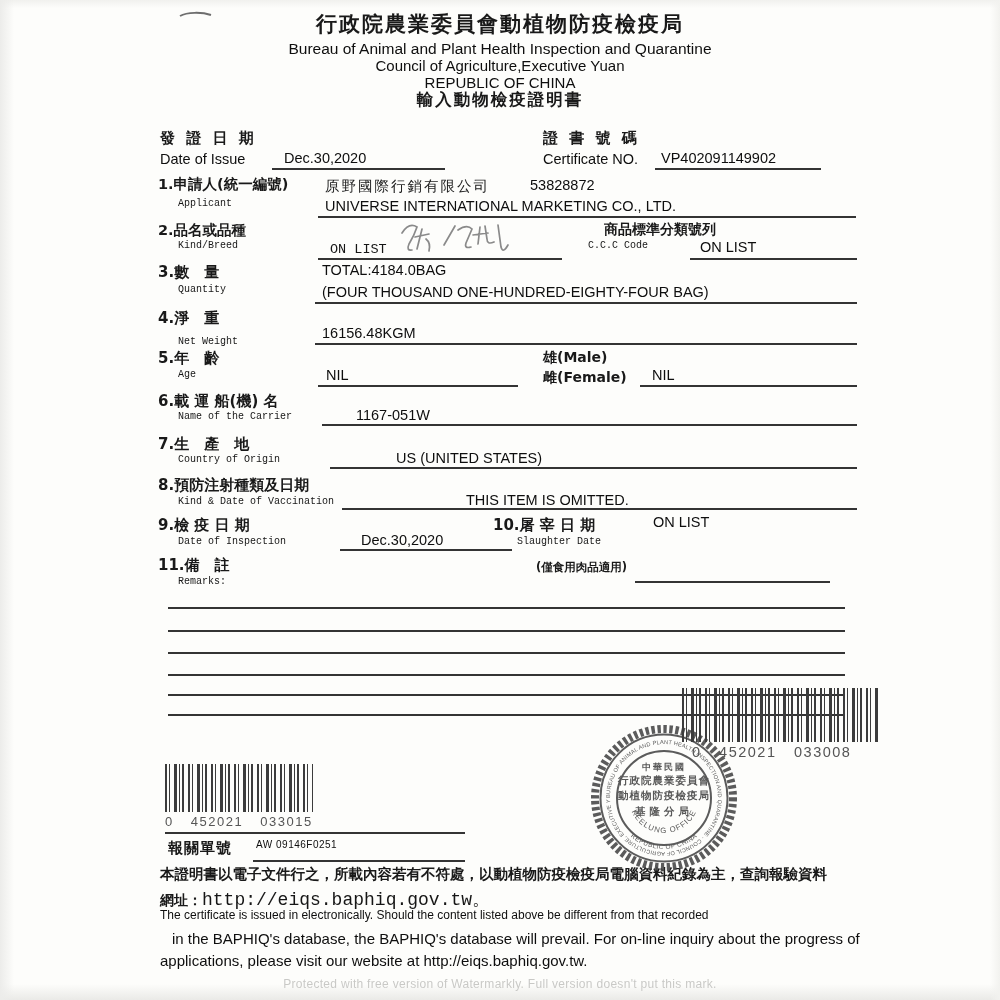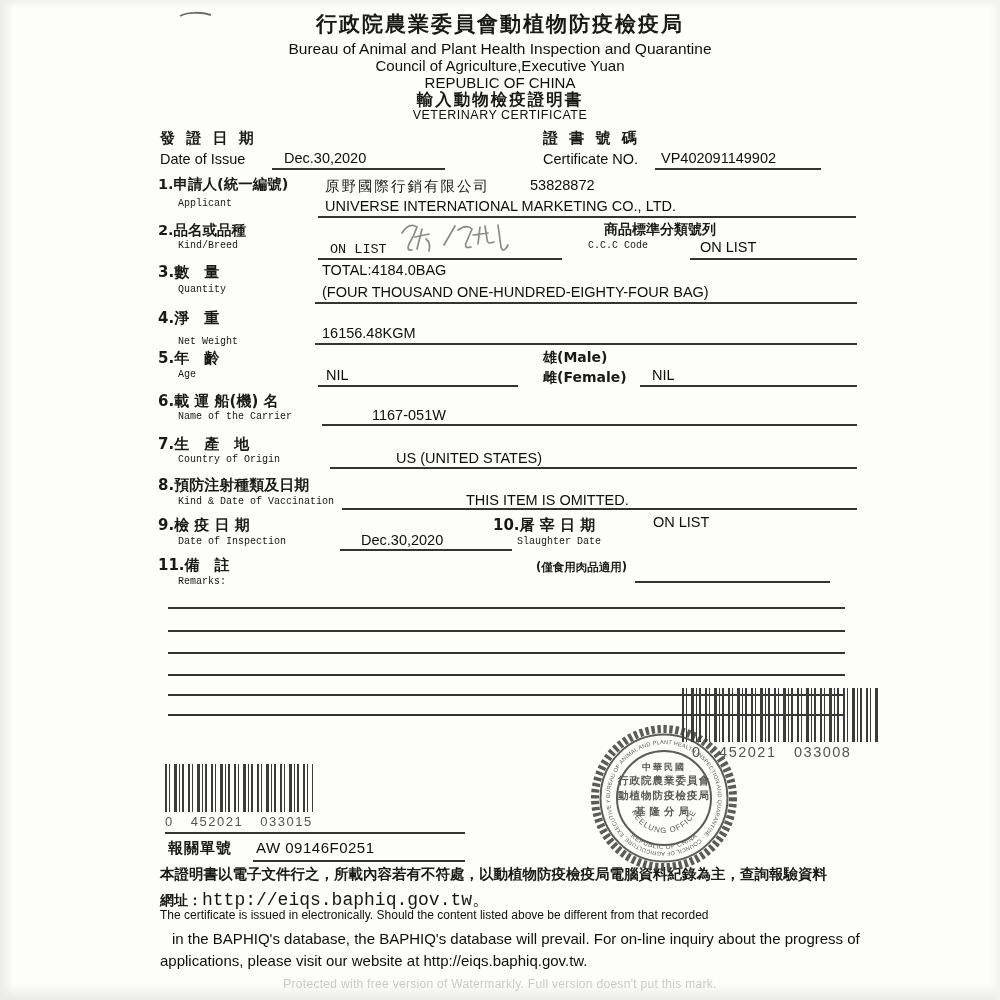--- a/index.html
+++ b/index.html
@@ -41,21 +41,20 @@
 
   <svg class="abs" style="left:178px;top:10px;" width="36" height="10" viewBox="0 0 36 10">
     <path d="M2,6 C9,2 24,2 33,5" fill="none" stroke="#6e6e6e" stroke-width="2"></path>
   </svg>
 
   <div class="hdr zh" style="top:10px;font-size:21px;letter-spacing:2px;">行政院農業委員會動植物防疫檢疫局</div>
   <div class="hdr val" style="top:40px;font-size:15.5px;">Bureau of Animal and Plant Health Inspection and Quarantine</div>
   <div class="hdr val" style="top:57px;font-size:15px;">Council of Agriculture,Executive Yuan</div>
   <div class="hdr val" style="top:74px;font-size:15px;">REPUBLIC OF CHINA</div>
   <div class="hdr zh" style="top:89px;font-size:16.5px;letter-spacing:2px;">輸入動物檢疫證明書</div>
-  <div class="hdr val" style="top:108px;font-size:12.5px;letter-spacing:.5px;">VETERINARY CERTIFICATE</div>
 
   <div class="abs zh" style="left:160px;top:129px;letter-spacing:3px;">發 證 日 期</div>
   <div class="abs zh" style="left:543px;top:129px;letter-spacing:3px;">證 書 號 碼</div>
   <div class="abs val" style="left:160px;top:151px;">Date of Issue</div>
   <div class="abs val" style="left:284px;top:150px;">Dec.30,2020</div>
   <div class="rule" style="left:272px;top:168px;width:173px;"></div>
   <div class="abs val" style="left:543px;top:151px;">Certificate NO.</div>
   <div class="abs val" style="left:661px;top:150px;">VP402091149902</div>
   <div class="rule" style="left:655px;top:168px;width:166px;"></div>
 
@@ -101,21 +100,21 @@
   <div class="abs zh" style="left:543px;top:349px;font-size:14px;">雄(Male)</div>
   <div class="abs en" style="left:178px;top:369px;">Age</div>
   <div class="abs val" style="left:326px;top:367px;">NIL</div>
   <div class="abs zh" style="left:543px;top:369px;font-size:14px;">雌(Female)</div>
   <div class="abs val" style="left:652px;top:367px;">NIL</div>
   <div class="rule" style="left:318px;top:385px;width:200px;"></div>
   <div class="rule" style="left:640px;top:385px;width:217px;"></div>
 
   <div class="abs zh" style="left:158px;top:392px;">6.載 運 船(機) 名</div>
   <div class="abs en" style="left:178px;top:411px;">Name of the Carrier</div>
-  <div class="abs val" style="left:356px;top:407px;margin-left:16px;">1167-051W</div>
+  <div class="abs val" style="left:356px;top:407px;">1167-051W</div>
   <div class="rule" style="left:322px;top:424px;width:535px;"></div>
 
   <div class="abs zh" style="left:158px;top:435px;">7.生　產　地</div>
   <div class="abs en" style="left:178px;top:454px;">Country of Origin</div>
   <div class="abs val" style="left:396px;top:450px;">US (UNITED STATES)</div>
   <div class="rule" style="left:330px;top:467px;width:527px;"></div>
 
   <div class="abs zh" style="left:158px;top:476px;">8.預防注射種類及日期</div>
   <div class="abs en" style="left:178px;top:496px;">Kind &amp; Date of Vaccination</div>
   <div class="abs val" style="left:466px;top:492px;">THIS ITEM IS OMITTED.</div>
@@ -170,21 +169,21 @@
   </svg>
 
   <div class="barcode" style="left:682px;top:688px;width:198px;height:54px;"></div>
   <div class="bcnum" style="left:692px;top:744px;font-size:14.5px;">0 452021 033008</div>
 
   <div class="barcode" style="left:165px;top:764px;width:148px;height:48px;"></div>
   <div class="bcnum" style="left:165px;top:814px;font-size:13px;">0 452021 033015</div>
 
   <div class="rule" style="left:165px;top:832px;width:300px;"></div>
   <div class="abs zh" style="left:168px;top:839px;letter-spacing:1px;">報關單號</div>
-  <div class="abs val" style="left:256px;top:839px;font-size:15px;letter-spacing:.5px;">AW 09146F0251</div>
+  <div class="abs val" style="left:256px;top:839px;font-size:10px;letter-spacing:.5px;">AW 09146F0251</div>
   <div class="rule" style="left:253px;top:860px;width:212px;"></div>
 
   <div class="abs zh" style="left:160px;top:865px;font-size:14.5px;">本證明書以電子文件行之，所載內容若有不符處，以動植物防疫檢疫局電腦資料紀錄為主，查詢報驗資料</div>
   <div class="abs" style="left:160px;top:887px;">
     <span class="zh" style="font-size:14px;">網址：</span><span class="en" style="font-size:18px;font-weight:400;">http://eiqs.baphiq.gov.tw。</span>
   </div>
   <div class="abs val" style="left:160px;top:908px;font-size:12px;">The certificate is issued in electronically. Should the content listed above be different from that recorded</div>
   <div class="abs val" style="left:160px;top:930px;font-size:15px;margin-left:12px;">in the BAPHIQ's database, the BAPHIQ's database will prevail. For on-line inquiry about the progress of</div>
   <div class="abs val" style="left:160px;top:952px;font-size:15px;">applications, please visit our website at http://eiqs.baphiq.gov.tw.</div>
 

